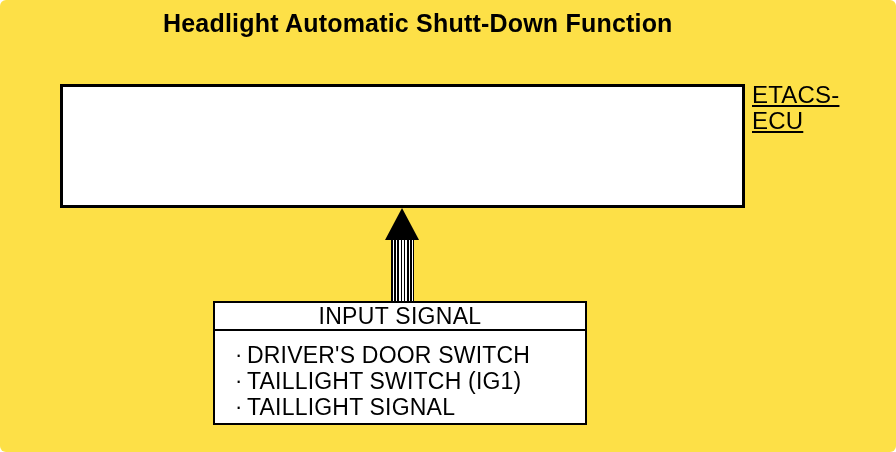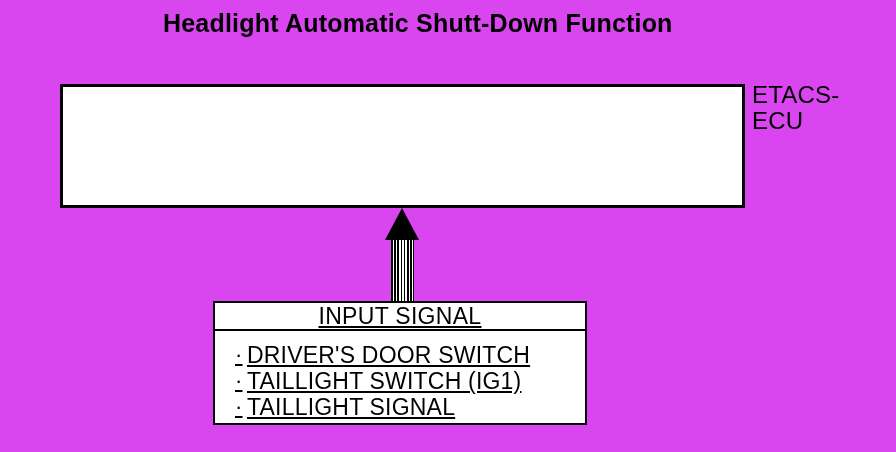--- a/index.html
+++ b/index.html
@@ -4,24 +4,25 @@
 <style>
   html, body {
     margin: 0;
     padding: 0;
     background: #ffffff;
   }
   .canvas {
     position: relative;
     width: 896px;
     height: 452px;
-    background: #d946ef;
+    background: #fde047;
     font-family: "Liberation Sans", sans-serif;
     color: #000000;
     overflow: hidden;
+    border-radius: 6px;
   }
   .diagram-title {
     position: absolute;
     left: 163px;
     top: 9px;
     margin: 0;
     font-size: 25px;
     line-height: 29px;
     font-weight: bold;
     letter-spacing: 0.2px;
@@ -38,20 +39,21 @@
     background: #ffffff;
   }
   .ecu-label {
     position: absolute;
     left: 752px;
     top: 82px;
     font-size: 24px;
     line-height: 26px;
     white-space: pre-line;
     letter-spacing: 0.2px;
+    text-decoration: underline;
   }
   .up-arrow {
     position: absolute;
     left: 385px;
     top: 208px;
     width: 34px;
     height: 94px;
   }
   .up-arrow-head {
     width: 0;
@@ -69,21 +71,20 @@
   }
   .input-box {
     position: absolute;
     left: 213px;
     top: 301px;
     width: 374px;
     height: 124px;
     box-sizing: border-box;
     border: 2px solid #000000;
     background: #ffffff;
-    text-decoration: underline;
   }
   .input-header {
     height: 26px;
     line-height: 27px;
     border-bottom: 2px solid #000000;
     text-align: center;
     font-size: 23px;
     letter-spacing: 0.3px;
   }
   .input-list {

